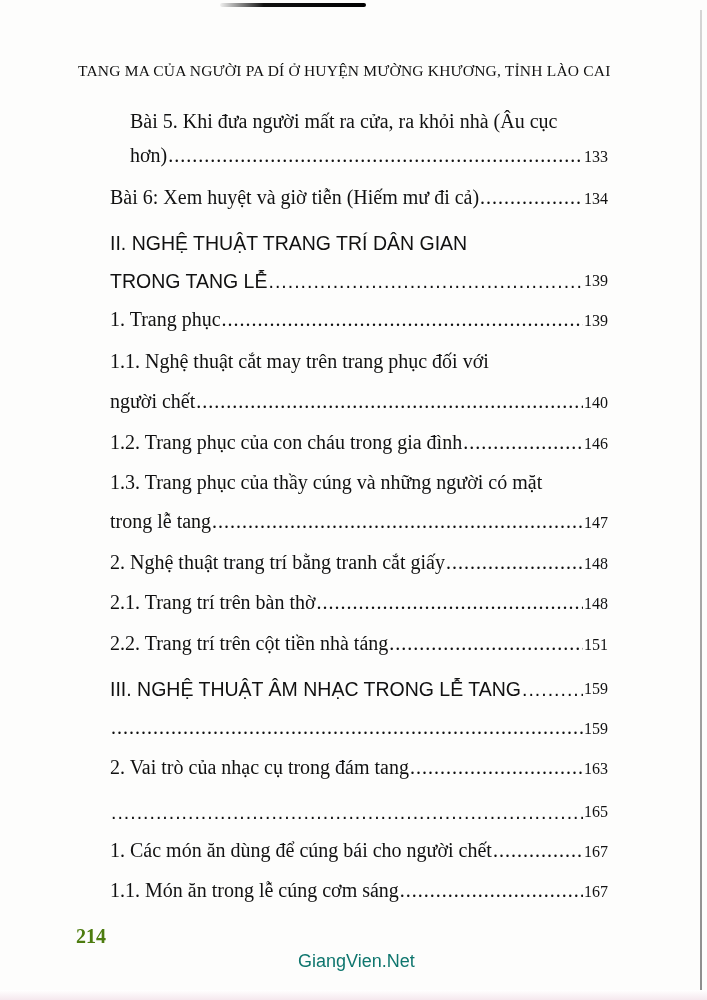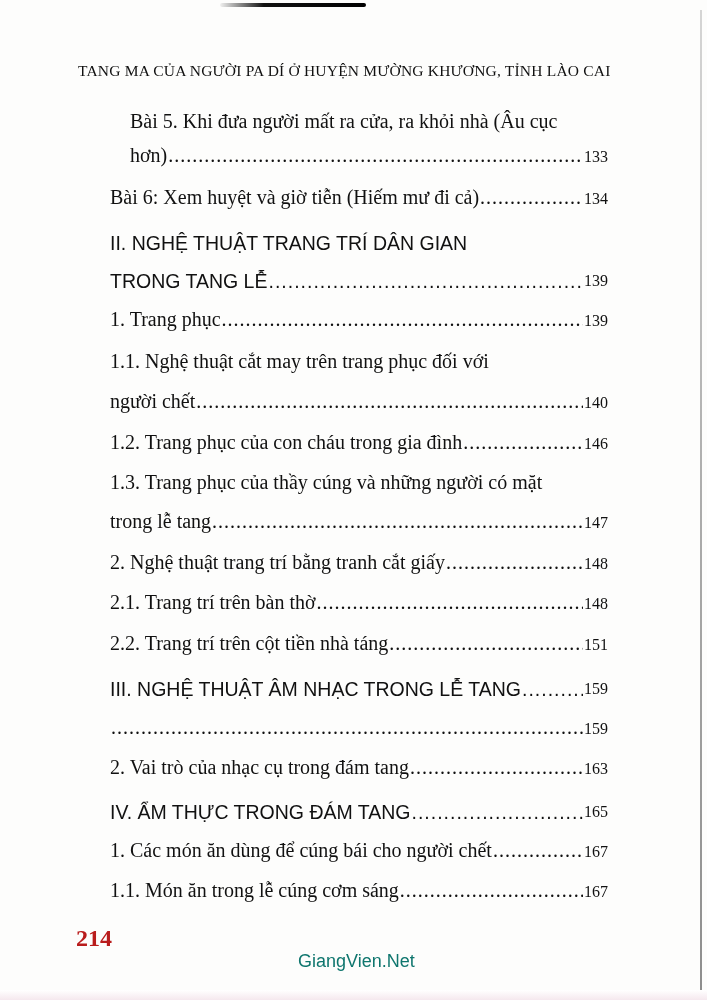--- a/index.html
+++ b/index.html
@@ -101,22 +101,22 @@
     }
     .entry-line.no-leader .leader::before {
       content: "";
     }
     .folio {
       position: absolute;
       left: 76px;
       top: 925px;
       font-family: "Liberation Serif", serif;
       font-weight: bold;
-      font-size: 24px;
-      color: #b91c1c;
+      font-size: 20px;
+      color: #4d7c0f;
     }
     .watermark {
       position: absolute;
       left: 298px;
       top: 951px;
       font-family: "Liberation Sans", sans-serif;
       font-size: 18px;
       color: #0f766e;
     }
   </style>
@@ -209,21 +209,20 @@
     <div class="entry-line" style="top:616px">
       <span class="leader"></span>
       <span class="page-num">159</span>
     </div>
     <div class="entry-line" style="top:656px">
       <span class="label">2. Vai trò của nhạc cụ trong đám tang</span>
       <span class="leader"></span>
       <span class="page-num">163</span>
     </div>
     <div class="entry-line heading" style="top:697px">
-      <span class="label">IV. ẨM THỰC TRONG ĐÁM TANG</span>
       <span class="leader"></span>
       <span class="page-num">165</span>
     </div>
     <div class="entry-line" style="top:739px">
       <span class="label">1. Các món ăn dùng để cúng bái cho người chết</span>
       <span class="leader"></span>
       <span class="page-num">167</span>
     </div>
     <div class="entry-line" style="top:779px">
       <span class="label">1.1. Món ăn trong lễ cúng cơm sáng</span>

